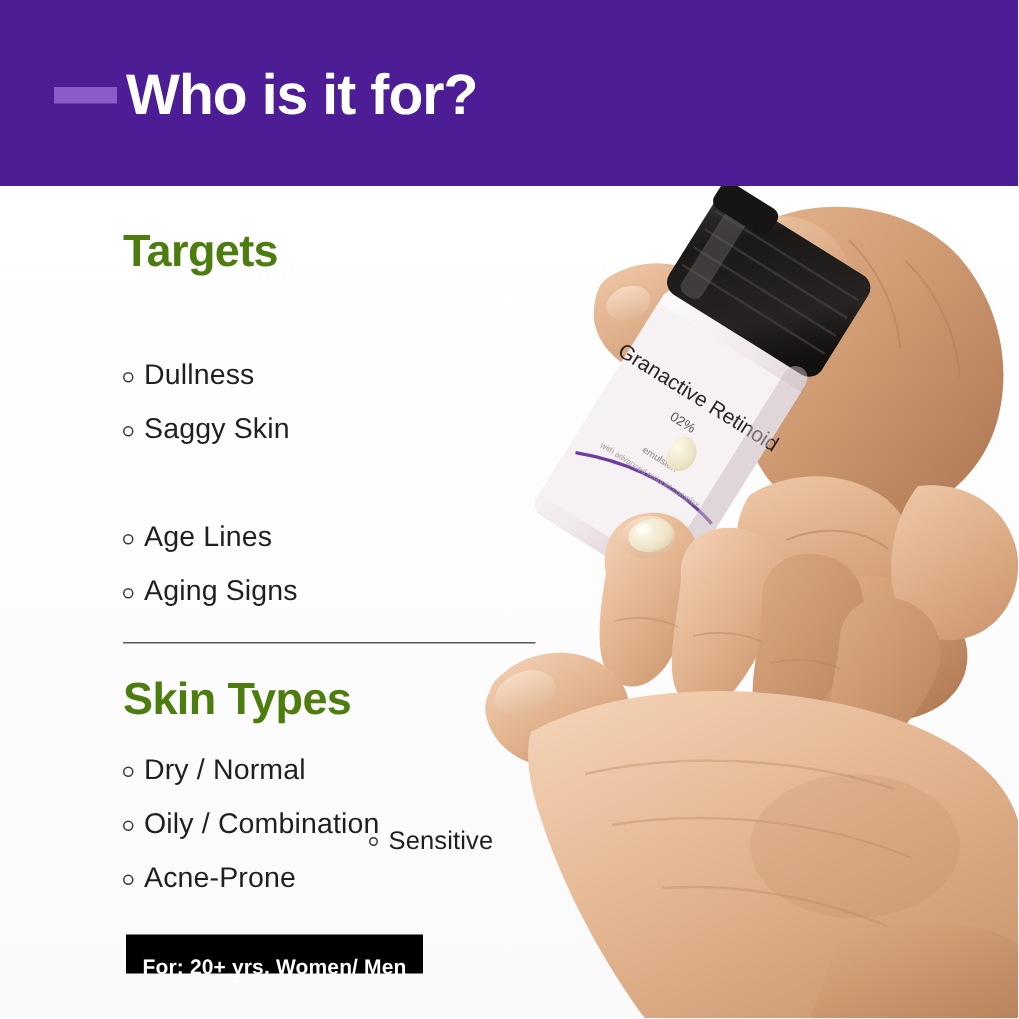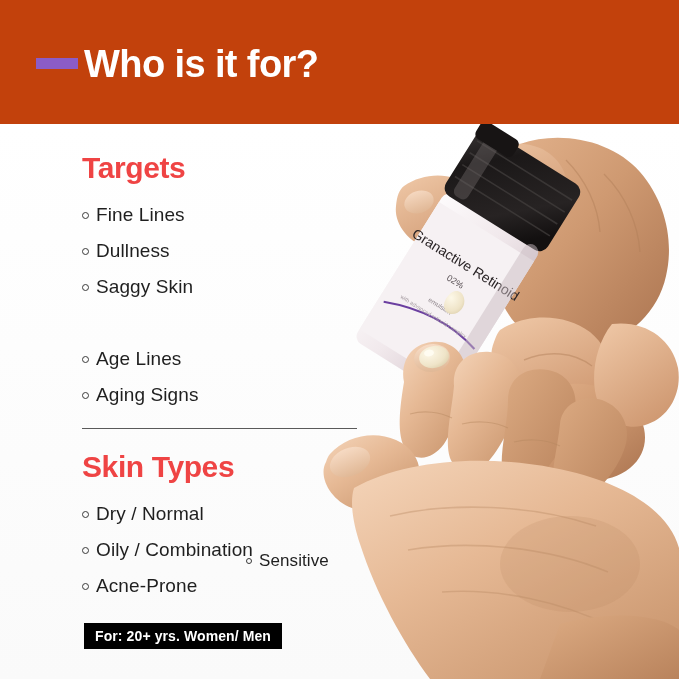--- a/index.html
+++ b/index.html
@@ -16,21 +16,21 @@
     font-family: "Liberation Sans", sans-serif;
     -webkit-font-smoothing: antialiased;
   }
 
   
   #header-band {
     position: absolute;
     left: 0; top: 0;
     width: 679px;
     height: 124px;
-    background: #c2410c;
+    background: #4c1d95;
   }
   #header-accent {
     position: absolute;
     left: 36px;
     top: 58px;
     width: 42px;
     height: 11px;
     background: #8b5cc7;
   }
   #header-title {
@@ -68,21 +68,21 @@
     top: 124px;
     width: 400px;
     height: 555px;
   }
 
   .section-heading {
     position: absolute;
     left: 82px;
     font-size: 30px;
     font-weight: bold;
-    color: #ef4444;
+    color: #4d7c0f;
     letter-spacing: -0.4px;
     line-height: 36px;
     white-space: nowrap;
   }
   #heading-targets { top: 26px; }
   #heading-skintypes { top: 325px; }
 
   .bullet-row {
     position: absolute;
     left: 82px;
@@ -126,21 +126,21 @@
     width: 275px;
     height: 1px;
     background: #5a5a5a;
   }
 
   #audience-badge {
     position: absolute;
     left: 84px;
     top: 499px;
     height: 26px;
-    padding: 0 11px;
+    padding: 8px 11px;
     background: #000000;
     color: #ffffff;
     font-size: 14px;
     font-weight: bold;
     line-height: 26px;
     letter-spacing: 0.1px;
     white-space: nowrap;
     box-sizing: border-box;
   }
 </style>
@@ -357,24 +357,20 @@
 
   <div id="header-band">
     <div id="header-accent"></div>
     <div id="header-title">Who is it for?</div>
   </div>
 
   <div id="content">
 
     <div class="section-heading" id="heading-targets">Targets</div>
 
-    <div class="bullet-row" style="top:79px">
-      <span class="bullet-dot"></span>
-      <span class="bullet-label">Fine Lines</span>
-    </div>
     <div class="bullet-row" style="top:115px">
       <span class="bullet-dot"></span>
       <span class="bullet-label">Dullness</span>
     </div>
     <div class="bullet-row" style="top:151px">
       <span class="bullet-dot"></span>
       <span class="bullet-label">Saggy Skin</span>
     </div>
     <div class="bullet-row" style="top:223px">
       <span class="bullet-dot"></span>

